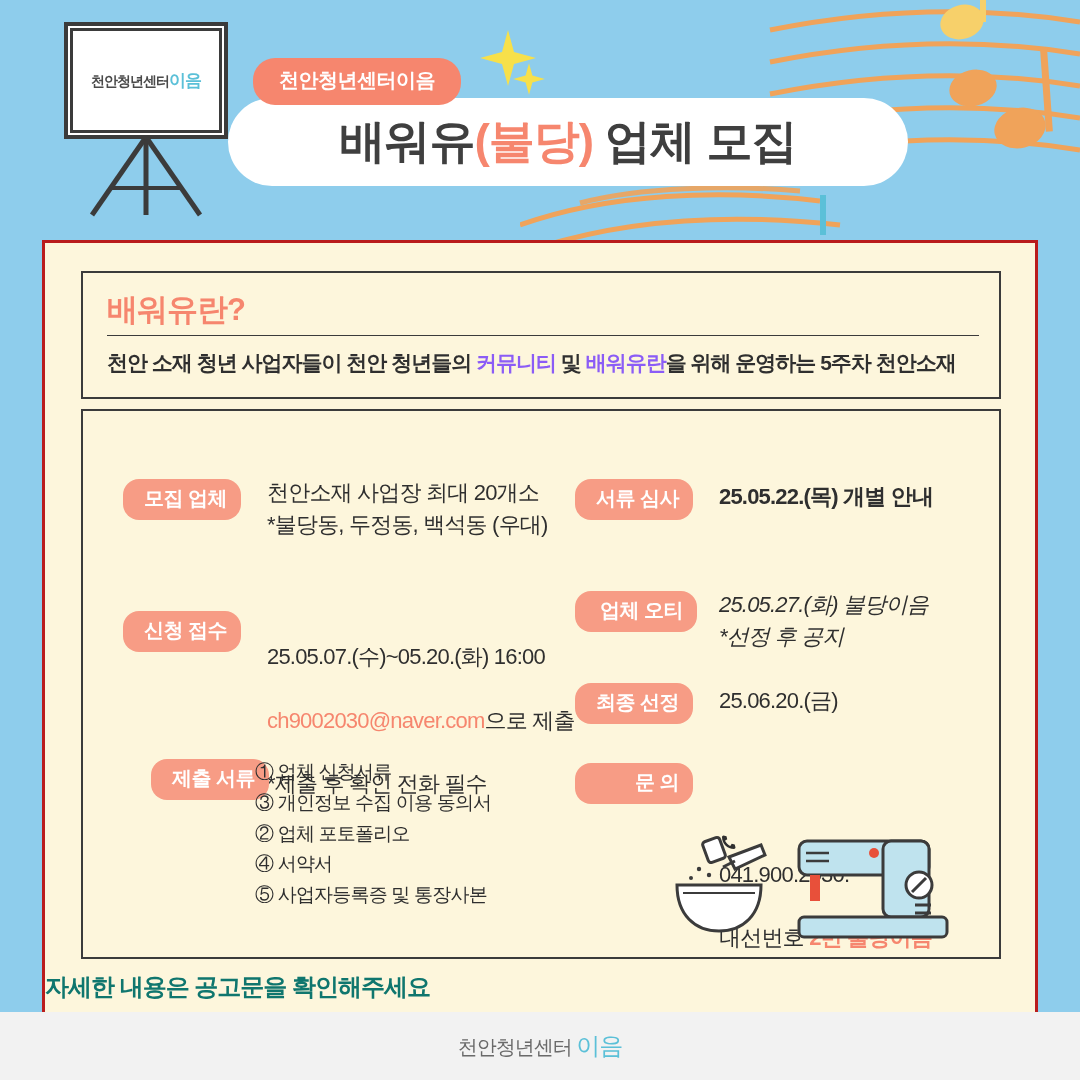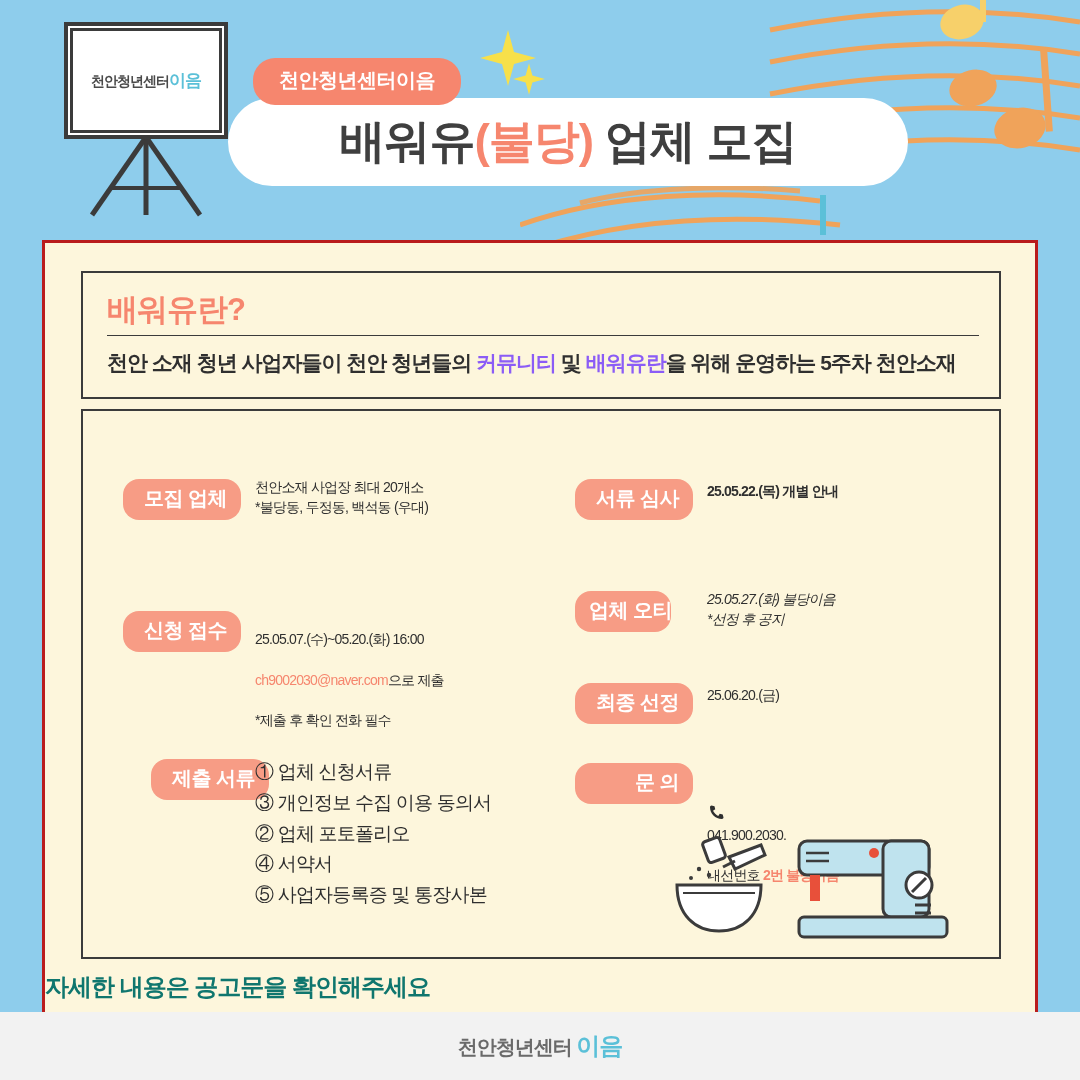--- a/index.html
+++ b/index.html
@@ -86,22 +86,23 @@
     position: absolute;
     background: #f79c85; color: #ffffff;
     border-radius: 16px;
     font-size: 20px; font-weight: bold; letter-spacing: -0.5px;
     padding: 6px 14px 8px;
     text-align: right;
     white-space: nowrap;
   }
   .val {
     position: absolute;
-    font-size: 14px; color: #2f2f2f; line-height: 1.45; letter-spacing: -0.8px;
+    font-size: 22px; color: #2f2f2f; line-height: 1.45; letter-spacing: -0.8px;
     white-space: pre-line;
+    margin-left: 12px;
   }
   .val .mail { color: #f6866e; }
   .val .hl { color: #f6866e; font-weight: bold; }
 
   .list {
     position: absolute;
     font-size: 19px; color: #2f2f2f; line-height: 1.62; letter-spacing: -0.8px;
   }
   .list div { white-space: pre; }
 
@@ -110,21 +111,21 @@
     text-align: left;
     font-size: 24px; font-weight: bold; color: #0f766e; letter-spacing: -1px;
   }
 
   
   .bottombar {
     position: absolute; left: 0; bottom: 0; width: 1080px; height: 68px;
     background: #f2f2f2;
     display: flex; align-items: center; justify-content: center;
   }
-  .bottombar .logo { font-size: 20px; font-weight: bold; color: #6a6a6a; letter-spacing: -1px; }
+  .bottombar .logo { font-size: 20px; font-weight: normal; color: #6a6a6a; letter-spacing: -1px; }
   .bottombar .logo .accent { color: #5bc0d8; font-size: 24px; }
 
   .icon-art { position: absolute; right: 40px; bottom: 14px; width: 290px; height: 120px; }
 </style>
 </head>
 <body>
 
 <svg class="staff" viewBox="0 0 460 250">
   <g stroke="#f0a35a" stroke-width="5" fill="none">
     <path d="M150 30 C260 8 360 6 460 22"></path>
@@ -213,21 +214,21 @@
       <div>① 업체 신청서류</div>
       <div>③ 개인정보 수집 이용 동의서</div>
       <div>② 업체 포토폴리오</div>
       <div>④ 서약서</div>
       <div>⑤ 사업자등록증 및 통장사본</div>
     </div>
 
     <div class="tag" style="left:492px; top:68px; width:118px;">서류 심사</div>
     <div class="val" style="left:624px; top:70px; width:290px;font-weight:bold;">25.05.22.(목) 개별 안내</div>
 
-    <div class="tag" style="left:492px; top:180px; width:96px;">업체 오티</div>
+    <div class="tag" style="left:492px; top:180px; width:122px;">업체 오티</div>
     <div class="val" style="left:624px; top:178px; width:290px;font-style:italic;">25.05.27.(화) 불당이음
 *선정 후 공지</div>
 
     <div class="tag" style="left:492px; top:272px; width:118px;">최종 선정</div>
     <div class="val" style="left:624px; top:274px; width:290px;">25.06.20.(금)</div>
 
     <div class="tag" style="left:492px; top:352px; width:118px;">문     의</div>
     <div class="val" style="left:624px; top:352px; width:300px;">
       <span>
         <svg width="18" height="18" viewBox="0 0 24 24" style="vertical-align:-2px">

